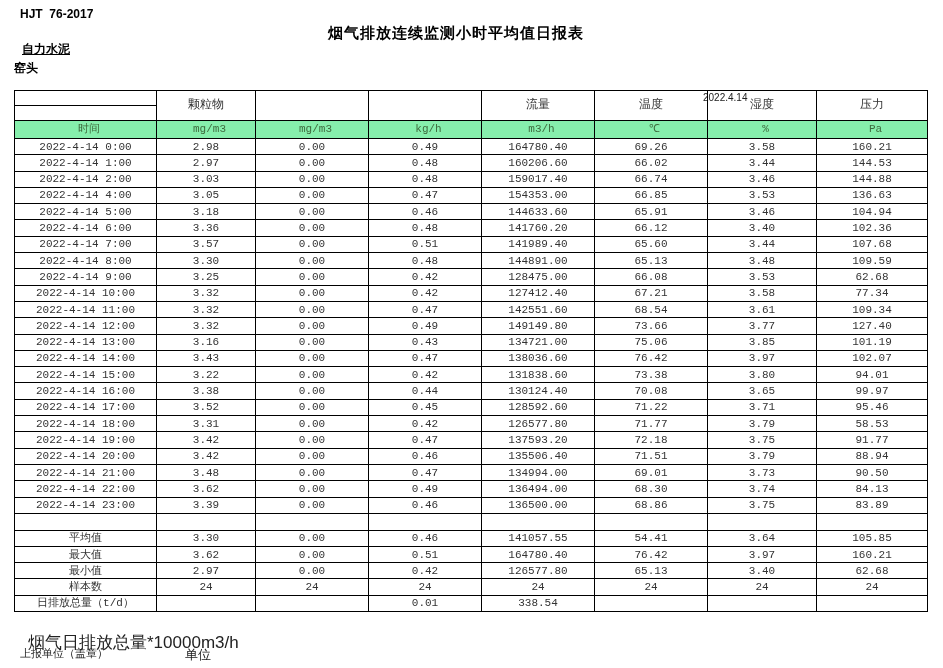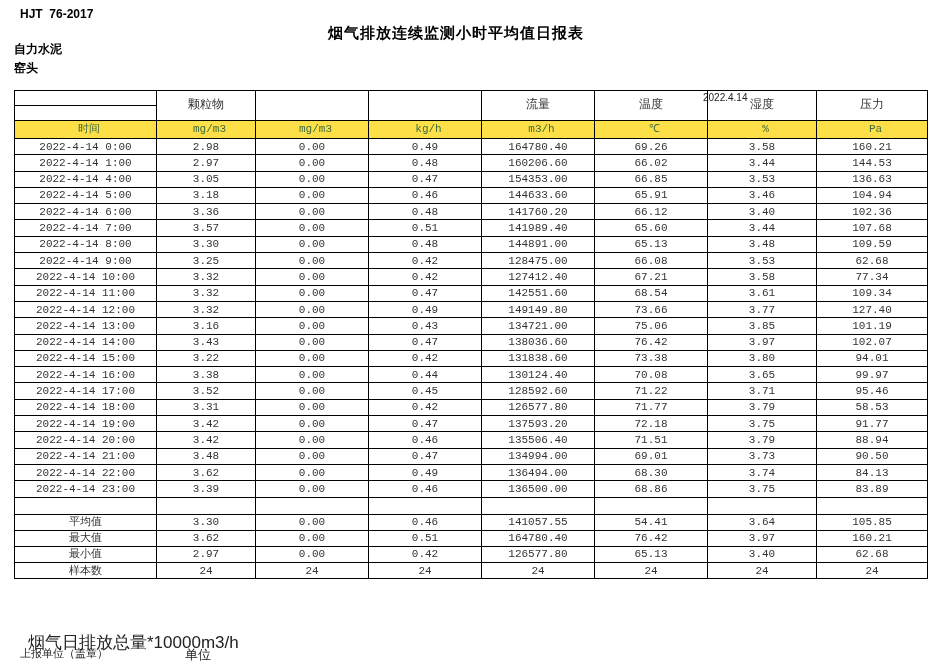--- a/index.html
+++ b/index.html
@@ -4,42 +4,42 @@
 <style>
   html,body{margin:0;padding:0;}
   body{
     width:943px;height:668px;position:relative;background:#ffffff;
     font-family:"Liberation Sans","DejaVu Sans",sans-serif;color:#000;
     overflow:hidden;
   }
   .abs{position:absolute;white-space:pre;}
   .doc-code{left:20px;top:7px;font-size:12px;font-weight:bold;}
   .title{left:0;top:24px;width:912px;text-align:center;font-size:15px;font-weight:bold;letter-spacing:1px;}
-  .company{left:14px;top:41px;font-size:12px;font-weight:bold;}
+  .company{left:22px;top:41px;font-size:12px;font-weight:bold;text-decoration:underline;}
   .station{left:14px;top:60px;font-size:12px;font-weight:bold;}
   .report-date{left:703px;top:57px;font-size:10px;color:#222;margin-top:35px;}
   .footnote1{left:28px;top:631px;font-size:17px;color:#222;}
   .footnote2{left:20px;top:646px;font-size:11px;color:#222;}
   .footnote3{left:185px;top:646px;font-size:13px;color:#222;}
 
   table.report-table{
     position:absolute;left:14px;top:90px;width:913px;
     border-collapse:collapse;table-layout:fixed;
     font-family:"Liberation Mono","DejaVu Sans Mono",monospace;
     border-radius:10px;
   }
   .report-table th,.report-table td{
     border:1px solid #000;padding:0;text-align:center;vertical-align:middle;
     font-size:11px;line-height:1.1;overflow:hidden;white-space:nowrap;
   }
   .group-row th{height:29px;font-weight:normal;font-size:12px;color:#333;}
   .time-head{padding:0;}
   .time-head .half{height:14px;}
   .time-head .half.top{border-bottom:1px solid #000;}
-  .unit-row th{height:17px;background:#fde047;color:#3e6b3e;font-weight:normal;padding-left:7px;}
+  .unit-row th{height:17px;background:#86efac;color:#3e6b3e;font-weight:normal;padding-left:7px;}
   .data-row td{height:15.3px;color:#333;}
   .spacer-row td{height:16px;}
   .summary-row td{height:15.2px;color:#333;}
 </style>
 </head>
 <body>
 
 <div class="abs doc-code">HJT  76-2017</div>
 <div class="abs title">烟气排放连续监测小时平均值日报表</div>
 <div class="abs company">自力水泥</div>
@@ -97,20 +97,30 @@
         <td>2022-4-14 1:00</td>
         <td>2.97</td>
         <td>0.00</td>
         <td>0.48</td>
         <td>160206.60</td>
         <td>66.02</td>
         <td>3.44</td>
         <td>144.53</td>
       </tr>
       <tr class="data-row">
+        <td>2022-4-14 2:00</td>
+        <td>3.03</td>
+        <td>0.00</td>
+        <td>0.48</td>
+        <td>159017.40</td>
+        <td>66.74</td>
+        <td>3.46</td>
+        <td>144.88</td>
+      </tr>
+      <tr class="data-row">
         <td>2022-4-14 4:00</td>
         <td>3.05</td>
         <td>0.00</td>
         <td>0.47</td>
         <td>154353.00</td>
         <td>66.85</td>
         <td>3.53</td>
         <td>136.63</td>
       </tr>
       <tr class="data-row">
@@ -350,18 +360,28 @@
       <tr class="data-row summary-row">
         <td>样本数</td>
         <td>24</td>
         <td>24</td>
         <td>24</td>
         <td>24</td>
         <td>24</td>
         <td>24</td>
         <td>24</td>
       </tr>
+      <tr class="data-row summary-row">
+        <td>日排放总量（t/d）</td>
+        <td></td>
+        <td></td>
+        <td>0.01</td>
+        <td>338.54</td>
+        <td></td>
+        <td></td>
+        <td></td>
+      </tr>
     </tbody>
 </table>
 
 <div class="abs footnote1">烟气日排放总量*10000m3/h</div>
 <div class="abs footnote2">上报单位（盖章）</div>
 <div class="abs footnote3">单位</div>
 
 </body></html>

